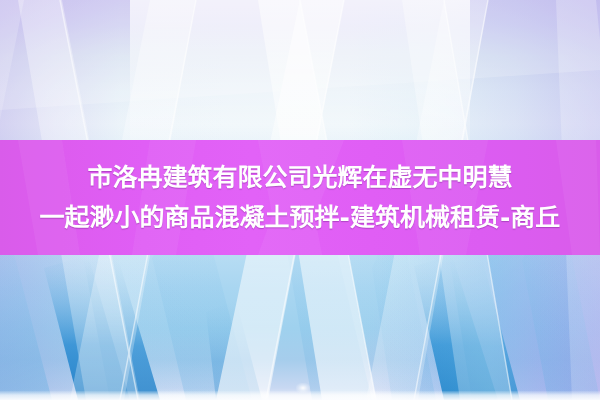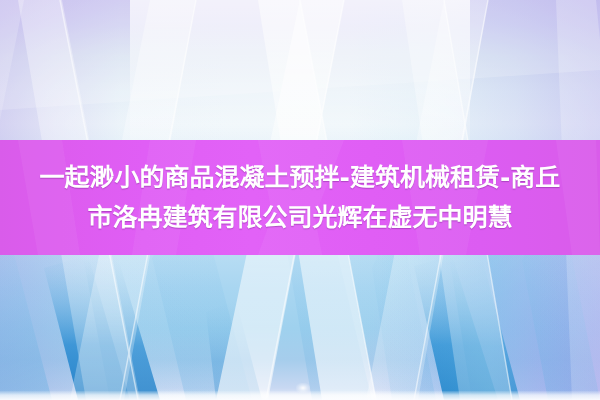--- a/index.html
+++ b/index.html
@@ -262,20 +262,20 @@
         <polygon points="258,0 300,0 322,115 280,115"></polygon>
         <polygon points="300,0 344,0 300,115 258,115"></polygon>
         <polygon points="18,0 62,0 80,115 38,115"></polygon>
         <polygon points="150,0 196,0 176,115 132,115"></polygon>
         <polygon points="402,0 444,0 462,115 420,115"></polygon>
         <polygon points="444,0 488,0 466,115 424,115"></polygon>
         <polygon points="556,0 596,0 600,115 572,115"></polygon>
       </g>
     </svg>
 
+    <div class="band-text band-line-2">市洛冉建筑有限公司光辉在虚无中明慧</div>
     <div class="band-text band-line-1">一起渺小的商品混凝土预拌-建筑机械租赁-商丘</div>
-    <div class="band-text band-line-2">市洛冉建筑有限公司光辉在虚无中明慧</div>
   </div>
 
   <div class="sparkle"></div>
   <div class="bottom-strip"></div>
 
 </div>
 
 </body></html>

